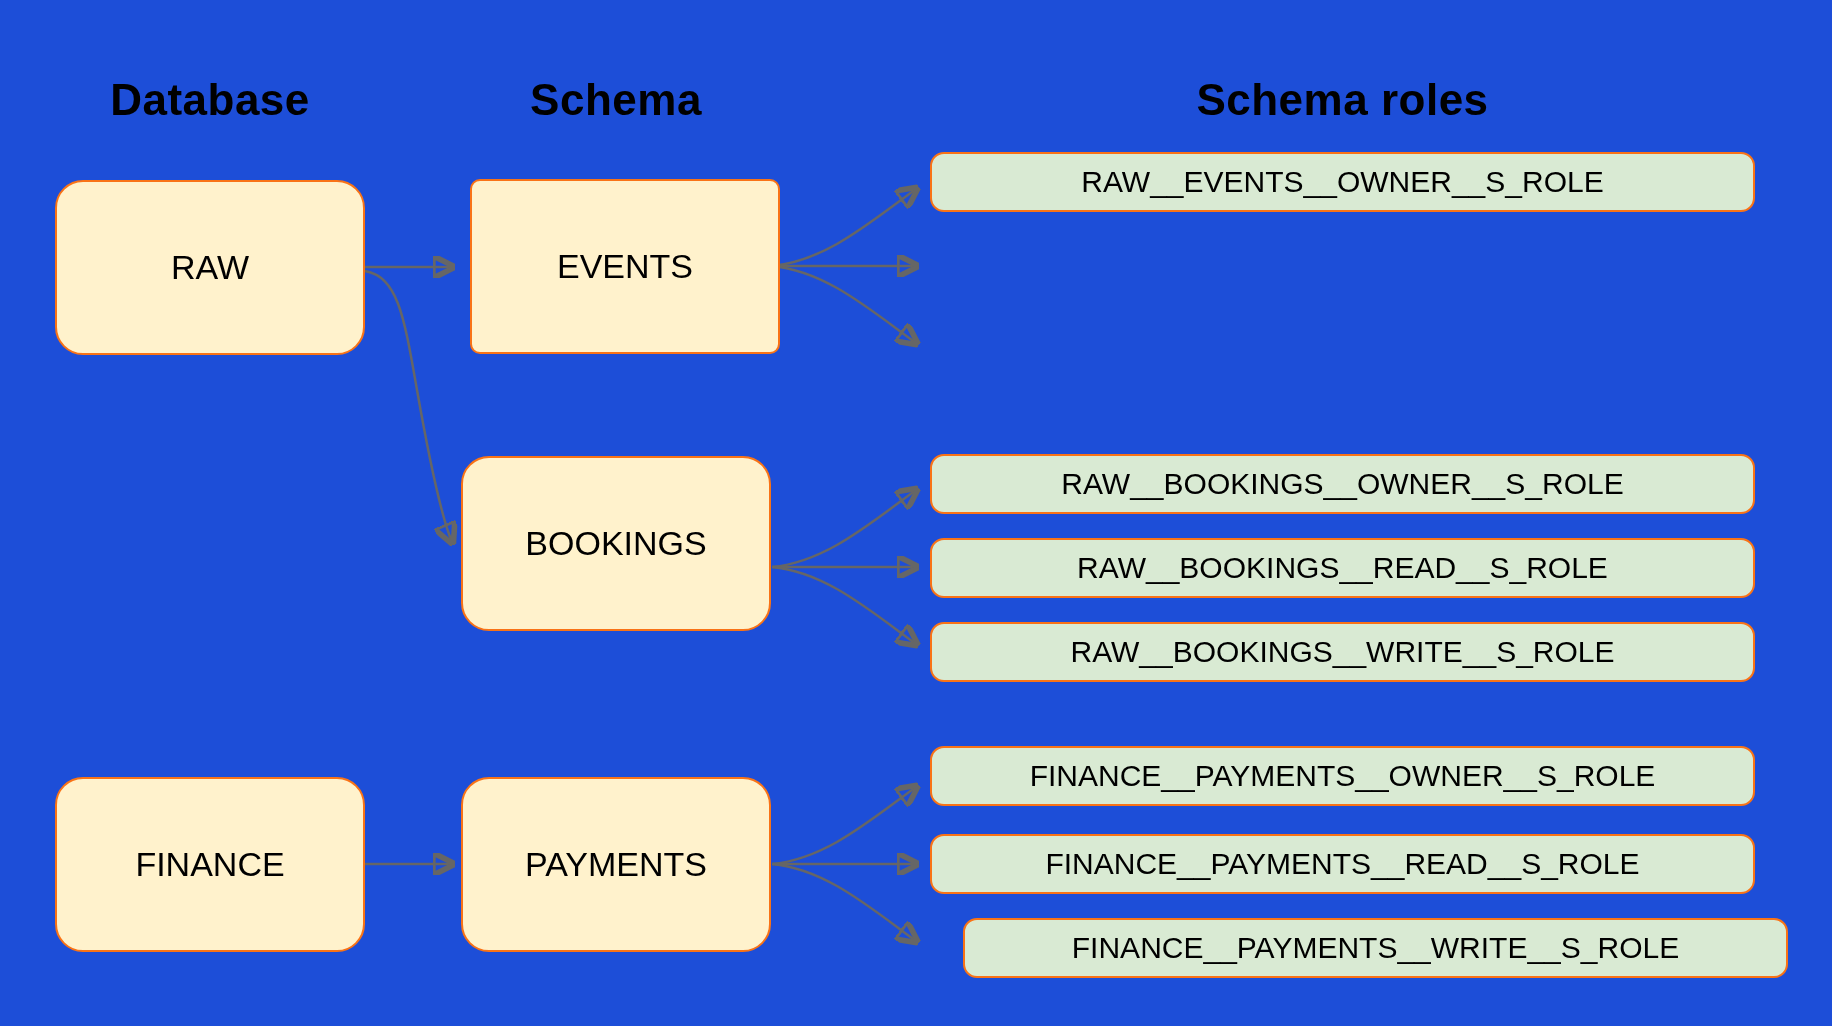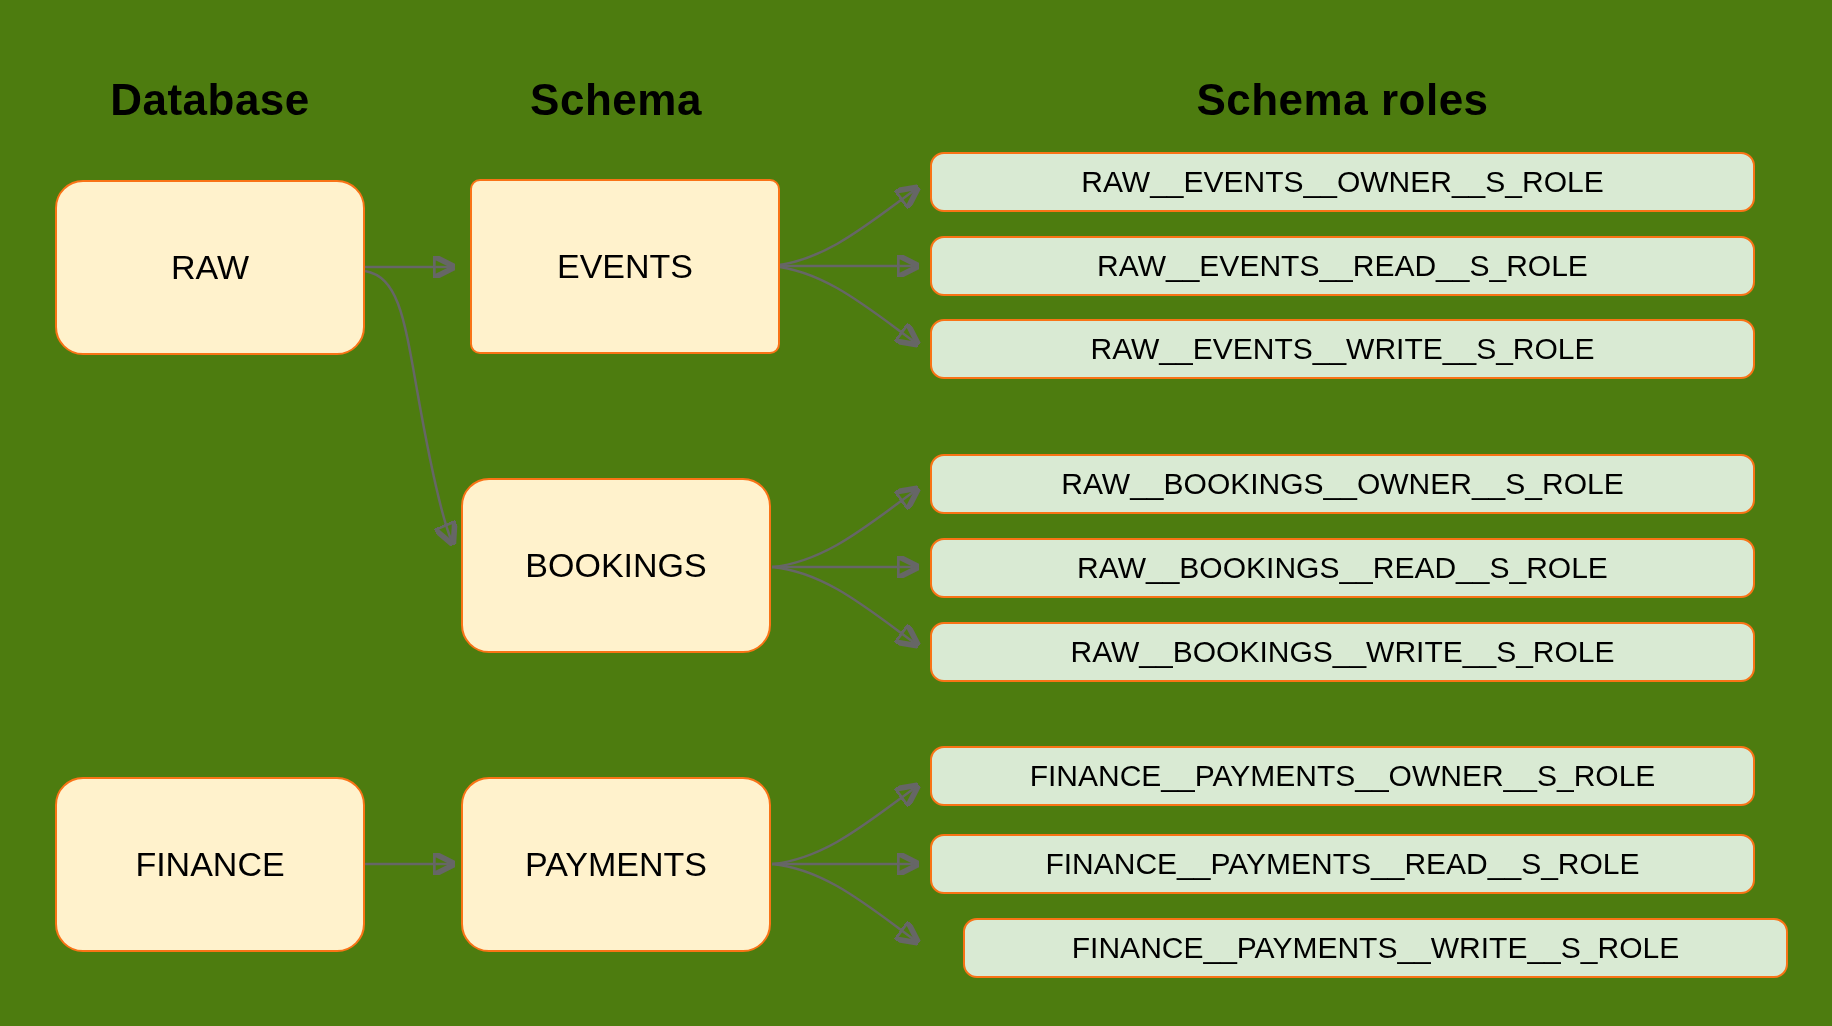--- a/index.html
+++ b/index.html
@@ -4,21 +4,21 @@
 <style>
   html, body {
     margin: 0;
     padding: 0;
     background: #ffffff;
   }
   .canvas {
     position: relative;
     width: 1832px;
     height: 1026px;
-    background: #4d7c0f;
+    background: #1d4ed8;
     font-family: "Liberation Sans", "DejaVu Sans", sans-serif;
     color: #000000;
     overflow: hidden;
   }
   .col-header {
     position: absolute;
     top: 72px;
     height: 56px;
     display: flex;
     align-items: center;
@@ -52,21 +52,21 @@
     left: 930px;
     width: 825px;
     height: 60px;
     background: #D9EAD3;
     border-radius: 14px;
     font-size: 30px;
   }
 
   .box-raw      { left: 55px;  top: 180px; }
   .box-events   { left: 470px; top: 179px; border-radius: 10px; }
-  .box-bookings { left: 461px; top: 478px; }
+  .box-bookings { left: 461px; top: 456px; }
   .box-finance  { left: 55px;  top: 777px; }
   .box-payments { left: 461px; top: 777px; }
 
   .role-0-0 { top: 152px; }
   .role-0-1 { top: 236px; }
   .role-0-2 { top: 319px; }
   .role-1-0 { top: 454px; }
   .role-1-1 { top: 538px; }
   .role-1-2 { top: 622px; }
   .role-2-0 { top: 746px; }
@@ -120,22 +120,20 @@
   <div class="col-header hdr-roles">Schema roles</div>
 
   <div class="node yellow-box box-raw">RAW</div>
   <div class="node yellow-box box-finance">FINANCE</div>
 
   <div class="node yellow-box box-events">EVENTS</div>
   <div class="node yellow-box box-bookings">BOOKINGS</div>
   <div class="node yellow-box box-payments">PAYMENTS</div>
 
   <div class="node green-box role-0-0">RAW__EVENTS__OWNER__S_ROLE</div>
-  <div class="node green-box role-0-1">RAW__EVENTS__READ__S_ROLE</div>
-  <div class="node green-box role-0-2">RAW__EVENTS__WRITE__S_ROLE</div>
 
   <div class="node green-box role-1-0">RAW__BOOKINGS__OWNER__S_ROLE</div>
   <div class="node green-box role-1-1">RAW__BOOKINGS__READ__S_ROLE</div>
   <div class="node green-box role-1-2">RAW__BOOKINGS__WRITE__S_ROLE</div>
 
   <div class="node green-box role-2-0">FINANCE__PAYMENTS__OWNER__S_ROLE</div>
   <div class="node green-box role-2-1">FINANCE__PAYMENTS__READ__S_ROLE</div>
   <div class="node green-box role-2-2">FINANCE__PAYMENTS__WRITE__S_ROLE</div>
 
 </div>

